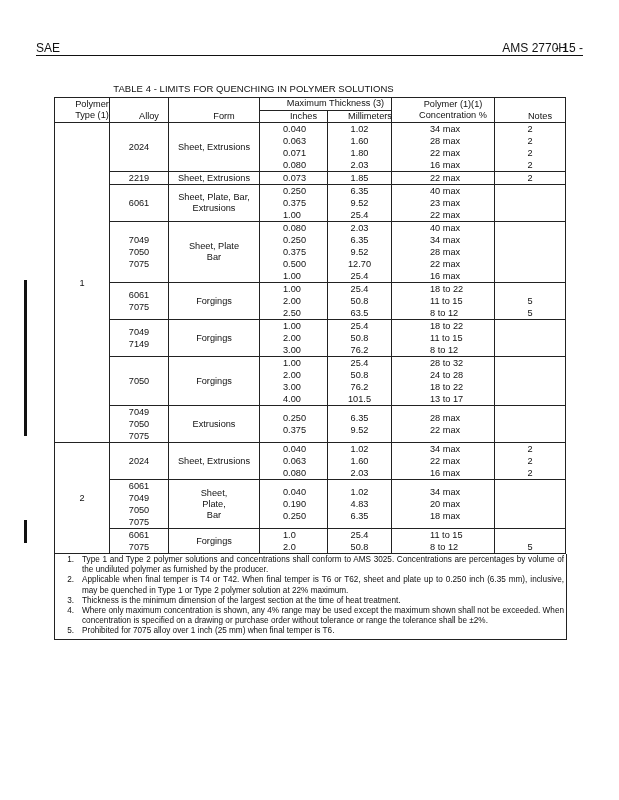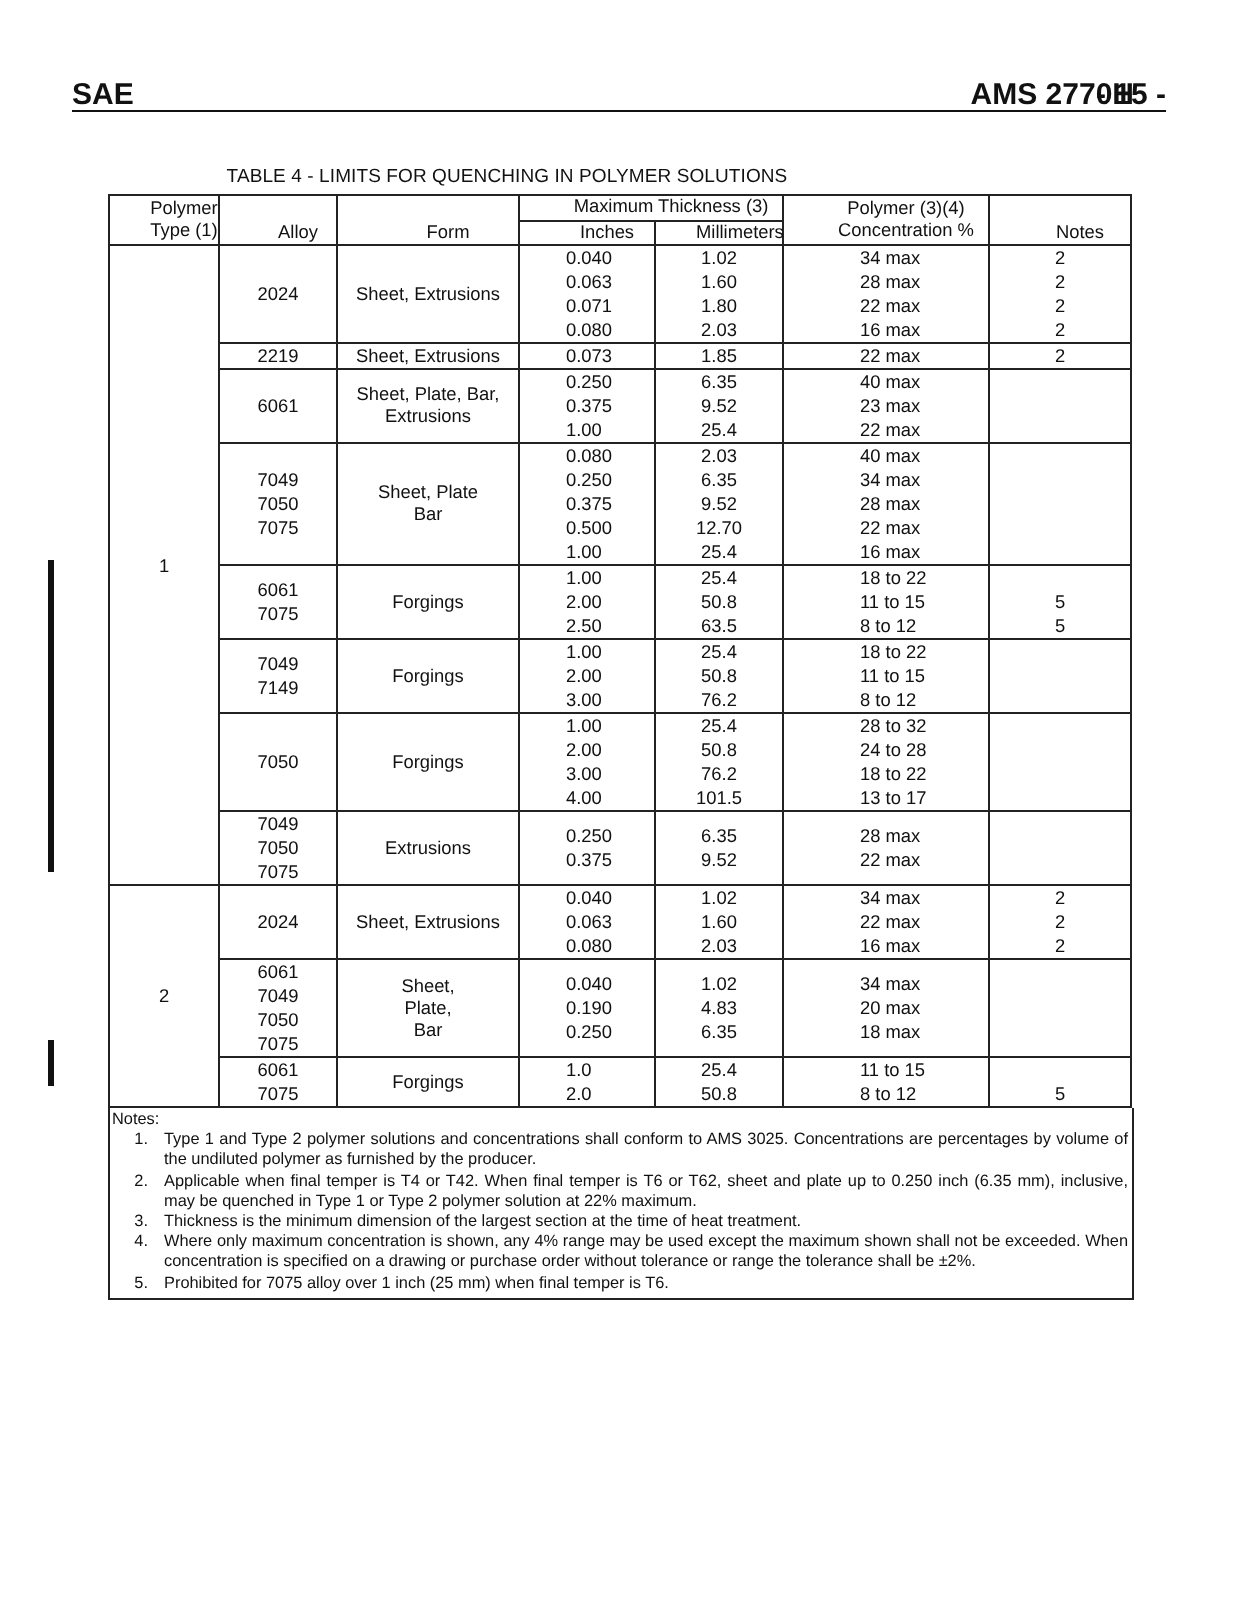--- a/index.html
+++ b/index.html
@@ -1,19 +1,19 @@
 <!DOCTYPE html>
 <html><head>
 <meta charset="utf-8">
 <style>
   html, body { margin: 0; padding: 0; background: #ffffff; }
   body { width: 619px; height: 800px; position: relative; overflow: hidden;
          font-family: "Liberation Sans", sans-serif; color: #111; }
   .page-header { position: absolute; left: 36px; top: 42px; width: 547px; height: 13px;
-                 border-bottom: 1.3px solid #111; font-size: 15px; line-height: 12px; font-weight: bold; }
+                 border-bottom: 1.3px solid #111; font-size: 12px; line-height: 12px; }
   .page-header .left { position: absolute; left: 0; top: 0; }
   .page-header .center { position: absolute; left: 0; right: 16px; top: 0; text-align: right; }
   .page-header .right { position: absolute; right: 0; top: 0; }
   .table-title { position: absolute; left: 0; width: 507px; top: 83px; text-align: center;
                  font-size: 9.5px; letter-spacing: 0.05px; }
   .change-bar { position: absolute; left: 24px; width: 3px; background: #111; }
   .table-box { position: absolute; left: 54px; top: 97px; width: 511px; }
   table.main { border-collapse: collapse; width: 511px; table-layout: fixed;
                font-size: 9.2px; line-height: 12px; }
   table.main td, table.main th { border: 1px solid #222; padding: 0; text-align: center;
@@ -57,21 +57,21 @@
     <thead>
       <tr>
         <th rowspan="2">
           <div>Polymer</div>
           <div>Type (1)</div>
         </th>
         <th rowspan="2" style="vertical-align:bottom"><span>Alloy</span></th>
         <th rowspan="2" style="vertical-align:bottom"><span>Form</span></th>
         <th colspan="2"><span>Maximum Thickness (3)</span></th>
         <th rowspan="2">
-          <div>Polymer (3)(4)</div>
+          <div>Polymer (1)(1)</div>
           <div>Concentration %</div>
         </th>
         <th rowspan="2" style="vertical-align:bottom"><span>Notes</span></th>
       </tr>
       <tr>
         <th><span>Inches</span></th>
         <th><span>Millimeters</span></th>
       </tr>
     </thead>
     <tbody id="table-body">
@@ -396,21 +396,20 @@
           </td>
           <td class="stack">
             <div></div>
             <div>5</div>
           </td>
         </tr>
       </tbody>
   </table>
 
   <div class="notes-box">
-    <div>Notes:</div>
     <div id="notes-list">
         <div class="note">
           <span class="num">1.</span>
           <span class="txt">Type 1 and Type 2 polymer solutions and concentrations shall conform to AMS 3025. Concentrations are percentages by volume of the undiluted polymer as furnished by the producer.</span>
         </div>
         <div class="note">
           <span class="num">2.</span>
           <span class="txt">Applicable when final temper is T4 or T42. When final temper is T6 or T62, sheet and plate up to 0.250 inch (6.35 mm), inclusive, may be quenched in Type 1 or Type 2 polymer solution at 22% maximum.</span>
         </div>
         <div class="note">

